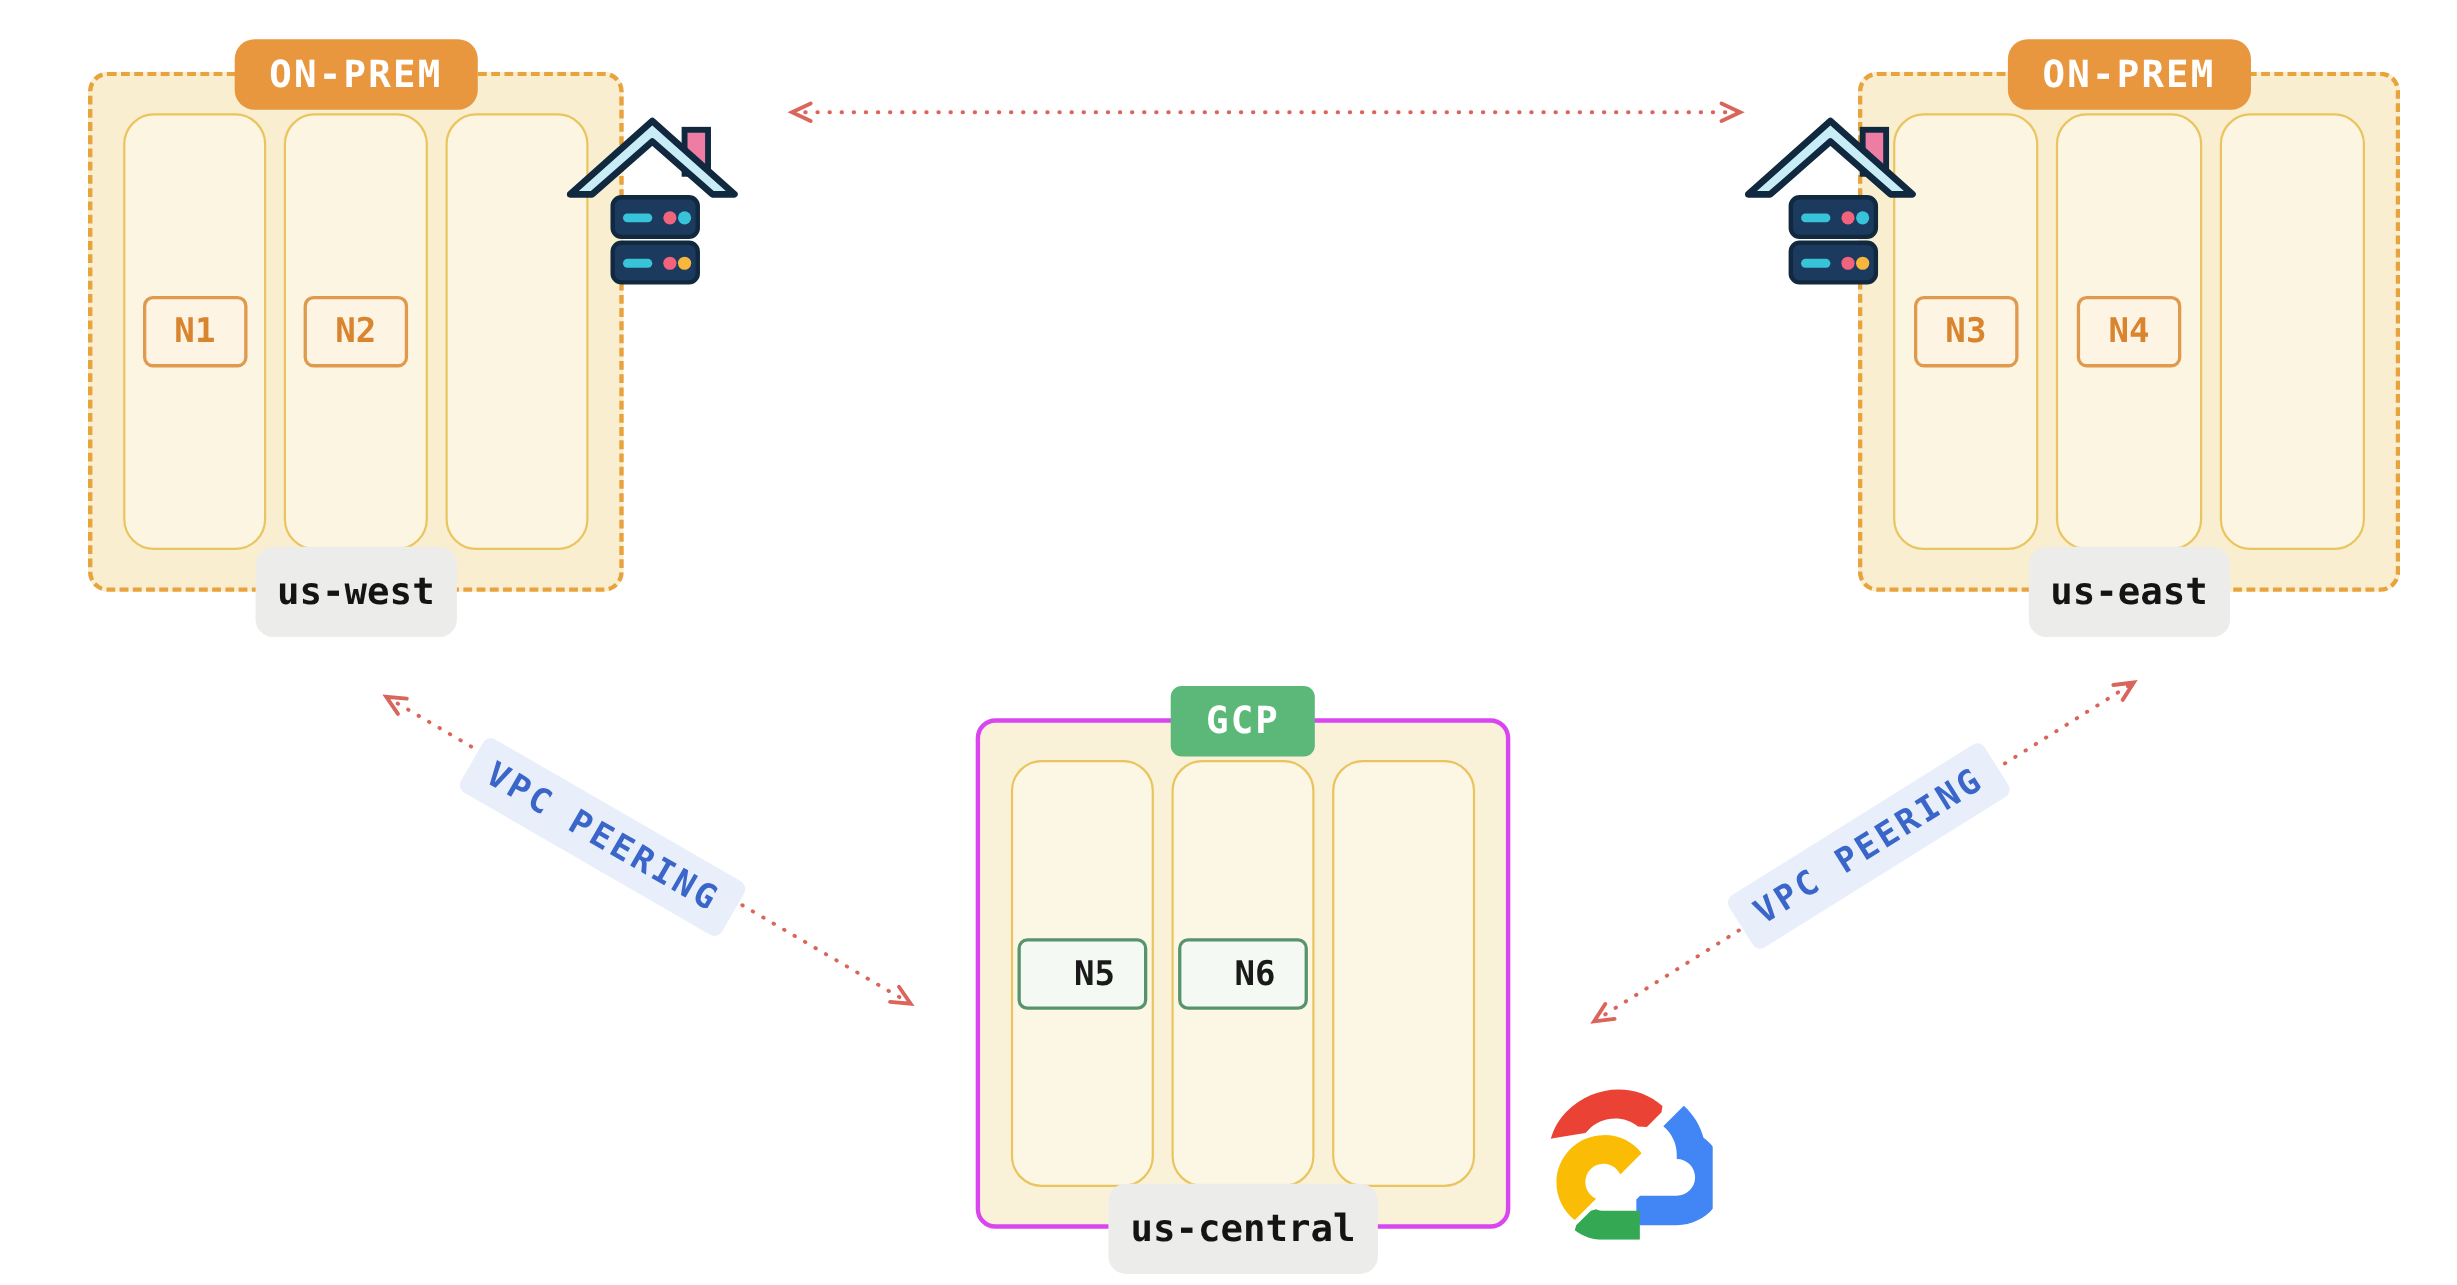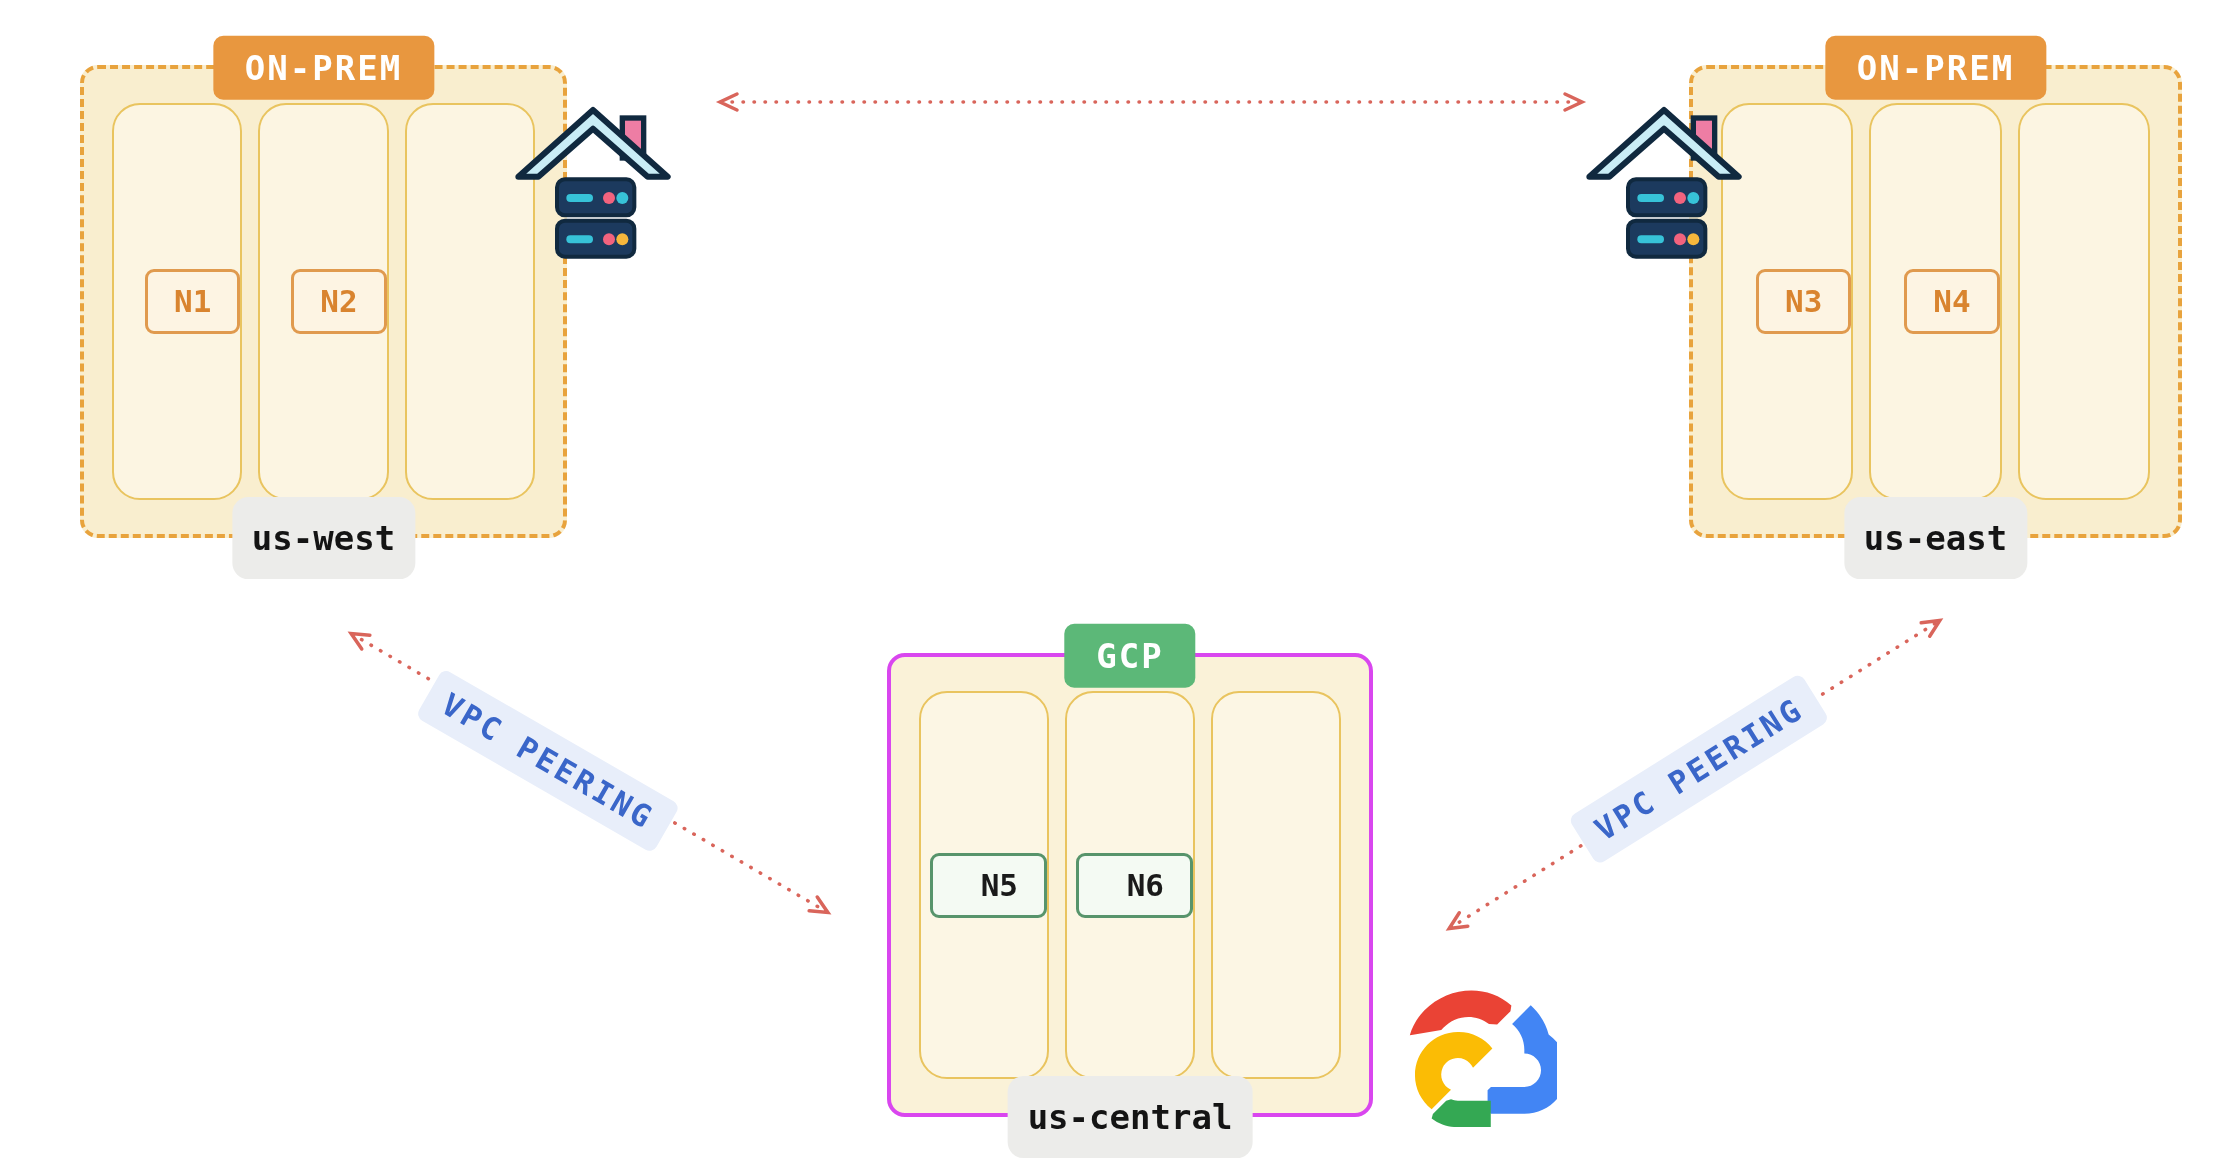--- a/index.html
+++ b/index.html
@@ -13,37 +13,37 @@
   .region {
     position:absolute; border-radius:18px;
     display:flex; gap:16px; padding:34px 28px;
   }
   .region.onprem { background:#F9EECF; border:4px dashed #E8A33D; }
   .region.gcp    { background:#FAF2D8; border:4px solid #d946ef; }
 
   .col {
     flex:1; border-radius:28px;
     border:2.5px solid #E9C45F; background:#FCF5E2;
-    display:flex; align-items:center; justify-content:flex-end;
+    display:flex; align-items:center; justify-content:center;
   }
   .region.gcp .col { background:#FCF6E4; }
 
   .node {
     border-radius:9px; padding:14px 26px;
     font-weight:bold; font-size:31px; line-height:1;
   }
   .onprem .node { border:3px solid #E09A4E; background:#FDF4E3; color:#D9842F; }
   .gcp .node    { border:3px solid #57946B; background:#F4FAF3; color:#1A1A1A;padding-left:48px; }
 
   .badge {
     position:absolute; top:0; left:50%; transform:translate(-50%,-52%);
     color:#ffffff; font-weight:bold; font-size:34px; letter-spacing:2px;
     padding:12px 32px; border-radius:10px; white-space:nowrap;
   }
-  .onprem .badge { background:#E8973F; }
+  .onprem .badge { background:#E8973F;border-radius:18px; }
   .gcp .badge    { background:#5CB878; }
 
   .region-label {
     position:absolute; bottom:0; left:50%; transform:translate(-50%,55%);
     background:#ECECEA; color:#141414; font-weight:bold; font-size:34px;
     padding:21px 20px; border-radius:16px; white-space:nowrap;
   }
 
   
   .icon-abs { position:absolute; z-index:5; }

